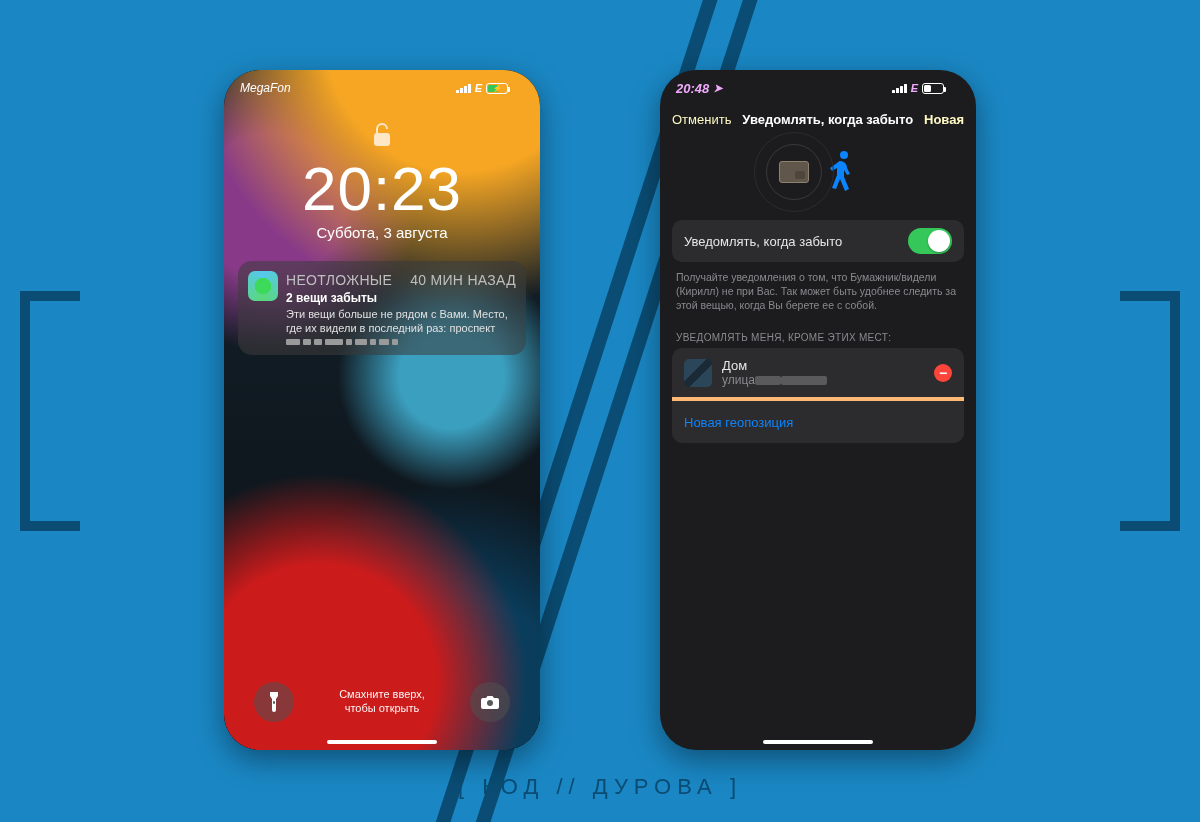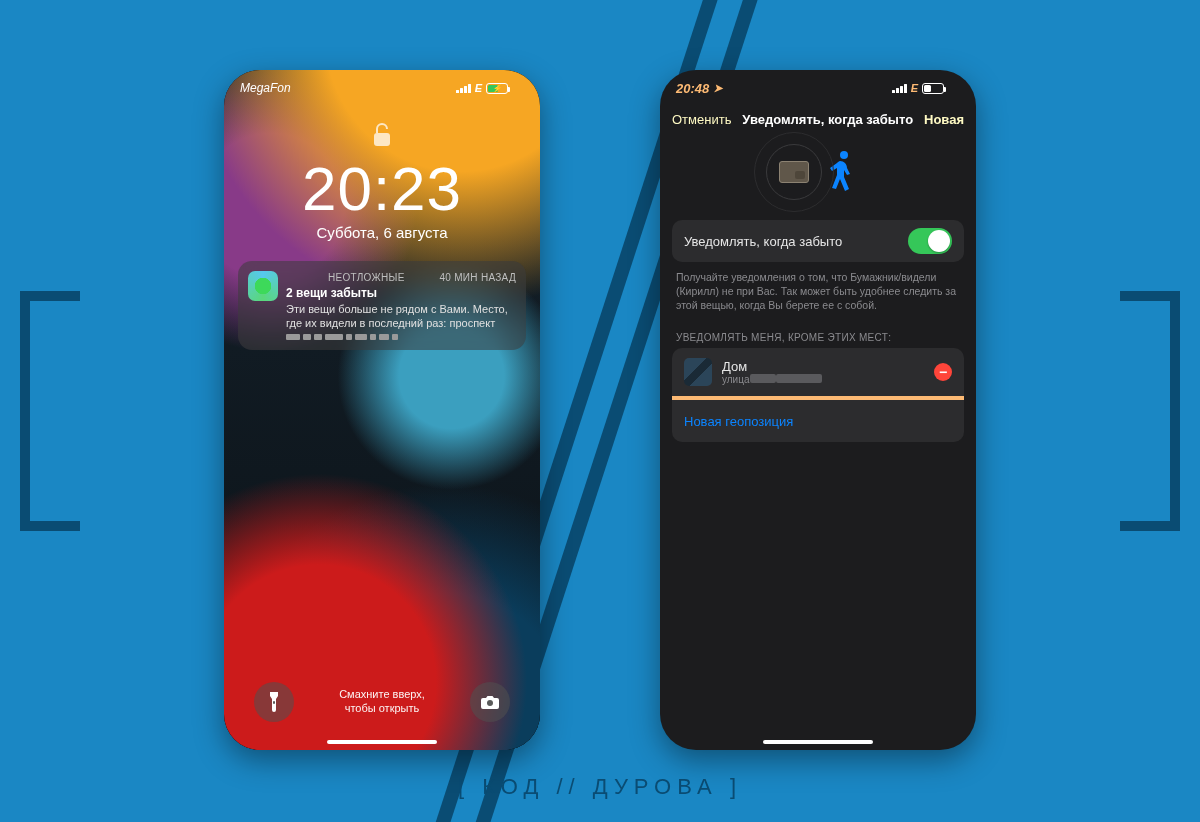--- a/index.html
+++ b/index.html
@@ -115,37 +115,37 @@
     color: #e8e8e8;
   }
   .notif-icon {
     width: 30px; height: 30px; border-radius: 7px;
     background: radial-gradient(circle at 50% 50%, #3dd95a 38%, transparent 40%),
                 conic-gradient(#56c8f0,#5ad87a,#56c8f0);
     flex-shrink:0;
     position:relative;
   }
   .notif-body { flex:1; font-size: 11px; line-height:1.3; }
-  .notif-head { display:flex; justify-content:space-between; color:#bfbfbf; font-size:10px; text-transform:uppercase; letter-spacing:.3px;margin-left:42px; }
+  .notif-head { display:flex; justify-content:space-between; color:#bfbfbf; font-size:14px; text-transform:uppercase; letter-spacing:.3px; }
   .notif-title { font-size:12px; font-weight:600; color:#fff; margin-top:2px; }
   .notif-text { font-size:11px; color:#e0e0e0; }
   .redact { display:flex; gap:3px; margin-top:4px; }
   .redact span{height:6px;background:#9a9a9a;border-radius:1px;}
   .bottom-actions {
     position:absolute; bottom:28px; left:0;right:0;
     display:flex; justify-content:space-between; align-items:center;
     padding:0 30px; color:#fff; z-index:4;
   }
   .circle-btn{width:40px;height:40px;border-radius:50%;background:rgba(80,80,80,.55);display:flex;align-items:center;justify-content:center;}
   .swipe-hint{font-size:11px;text-align:center;line-height:1.25;opacity:.95;}
   .home-indicator{position:absolute;bottom:6px;left:50%;transform:translateX(-50%);width:110px;height:4px;border-radius:3px;background:#fff;z-index:5;}
 
   
   .phone.right { background:#1c1c1e; color:#e6e6e6; }
-  .phone.right .status-bar{color:#fdba74;text-align:center;}
+  .phone.right .status-bar{color:#f0abfc;text-align:center;}
   .sb-time{font-weight:600;font-size:13px;display:flex;align-items:center;gap:4px;}
   .loc-arrow{font-size:11px;}
   .batt2 {
     width:22px; height:11px; border:1px solid #fff; border-radius:3px; position:relative;
   }
   .batt2::after{content:"";position:absolute;right:-3px;top:3px;width:2px;height:5px;background:#fff;border-radius:0 1px 1px 0;}
   .batt2 .fill{position:absolute;left:1px;top:1px;bottom:1px;width:35%;background:#fff;border-radius:1.5px;}
   .nav-bar{
     position:absolute;top:36px;left:0;right:0;
     display:flex;align-items:center;justify-content:space-between;
@@ -168,21 +168,21 @@
   }
   .switch{width:44px;height:26px;background:#35c759;border-radius:13px;position:relative;}
   .switch::after{content:"";position:absolute;right:2px;top:2px;width:22px;height:22px;background:#fff;border-radius:50%;box-shadow:0 1px 2px rgba(0,0,0,.3);}
   .explain{top:200px;font-size:10.5px;color:#8a8a8e;line-height:1.35;padding:0 4px;}
   .list-header{top:262px;font-size:10px;color:#8a8a8e;letter-spacing:.3px;padding:0 4px;text-transform:uppercase;}
   .list{top:278px;background:#2c2c2e;border-radius:10px;overflow:hidden;}
   .list-row{display:flex;align-items:center;padding:10px 12px;gap:10px;position:relative;min-height:46px;}
   .list-row + .list-row{border-top:4px solid #fdba74;}
   .map-thumb{width:28px;height:28px;border-radius:5px;background:linear-gradient(135deg,#2b4559 40%,#1a2a36 40% 60%,#2b4559 60%);flex-shrink:0;}
   .row-text{flex:1;font-size:13px;}
-  .row-sub{font-size:10px;color:#8a8a8e;display:flex;align-items:flex-start;}
+  .row-sub{font-size:12px;color:#8a8a8e;display:flex;align-items:center;}
   .blur{display:inline-block;background:#5a5a5d;border-radius:2px;height:9px;}
   .minus{width:18px;height:18px;border-radius:50%;background:#ff453a;display:flex;align-items:center;justify-content:center;color:#fff;font-weight:700;font-size:14px;line-height:0;}
   .new-loc{color:#0b84ff;font-size:13px;}
 </style>
 </head>
 <body>
 
 <div class="bracket left"></div>
 <div class="bracket right"></div>
 <div class="diagonal"></div>
@@ -209,21 +209,21 @@
           </div>
       </div>
     </div>
 
     <div class="lock-content">
       <svg class="lock-icon" width="20" height="26" viewBox="0 0 20 26" fill="none">
         <rect x="2" y="11" width="16" height="13" rx="3" fill="#ffffffd0"></rect>
         <path d="M5 11 V7 a5 5 0 0 1 10 0" stroke="#ffffffd0" stroke-width="2" fill="none"></path>
       </svg>
       <div class="clock">20:23</div>
-      <div class="date">Суббота, 6 августа</div>
+      <div class="date">Суббота, 3 августа</div>
 
       <div class="notif">
         <div class="notif-icon"></div>
         <div class="notif-body">
           <div class="notif-head">
             <span>НЕОТЛОЖНЫЕ</span>
             <span>40 мин назад</span>
           </div>
           <div class="notif-title">2 вещи забыты</div>
           <div class="notif-text">Эти вещи больше не рядом с Вами. Место, где их видели в последний раз: проспект</div>

